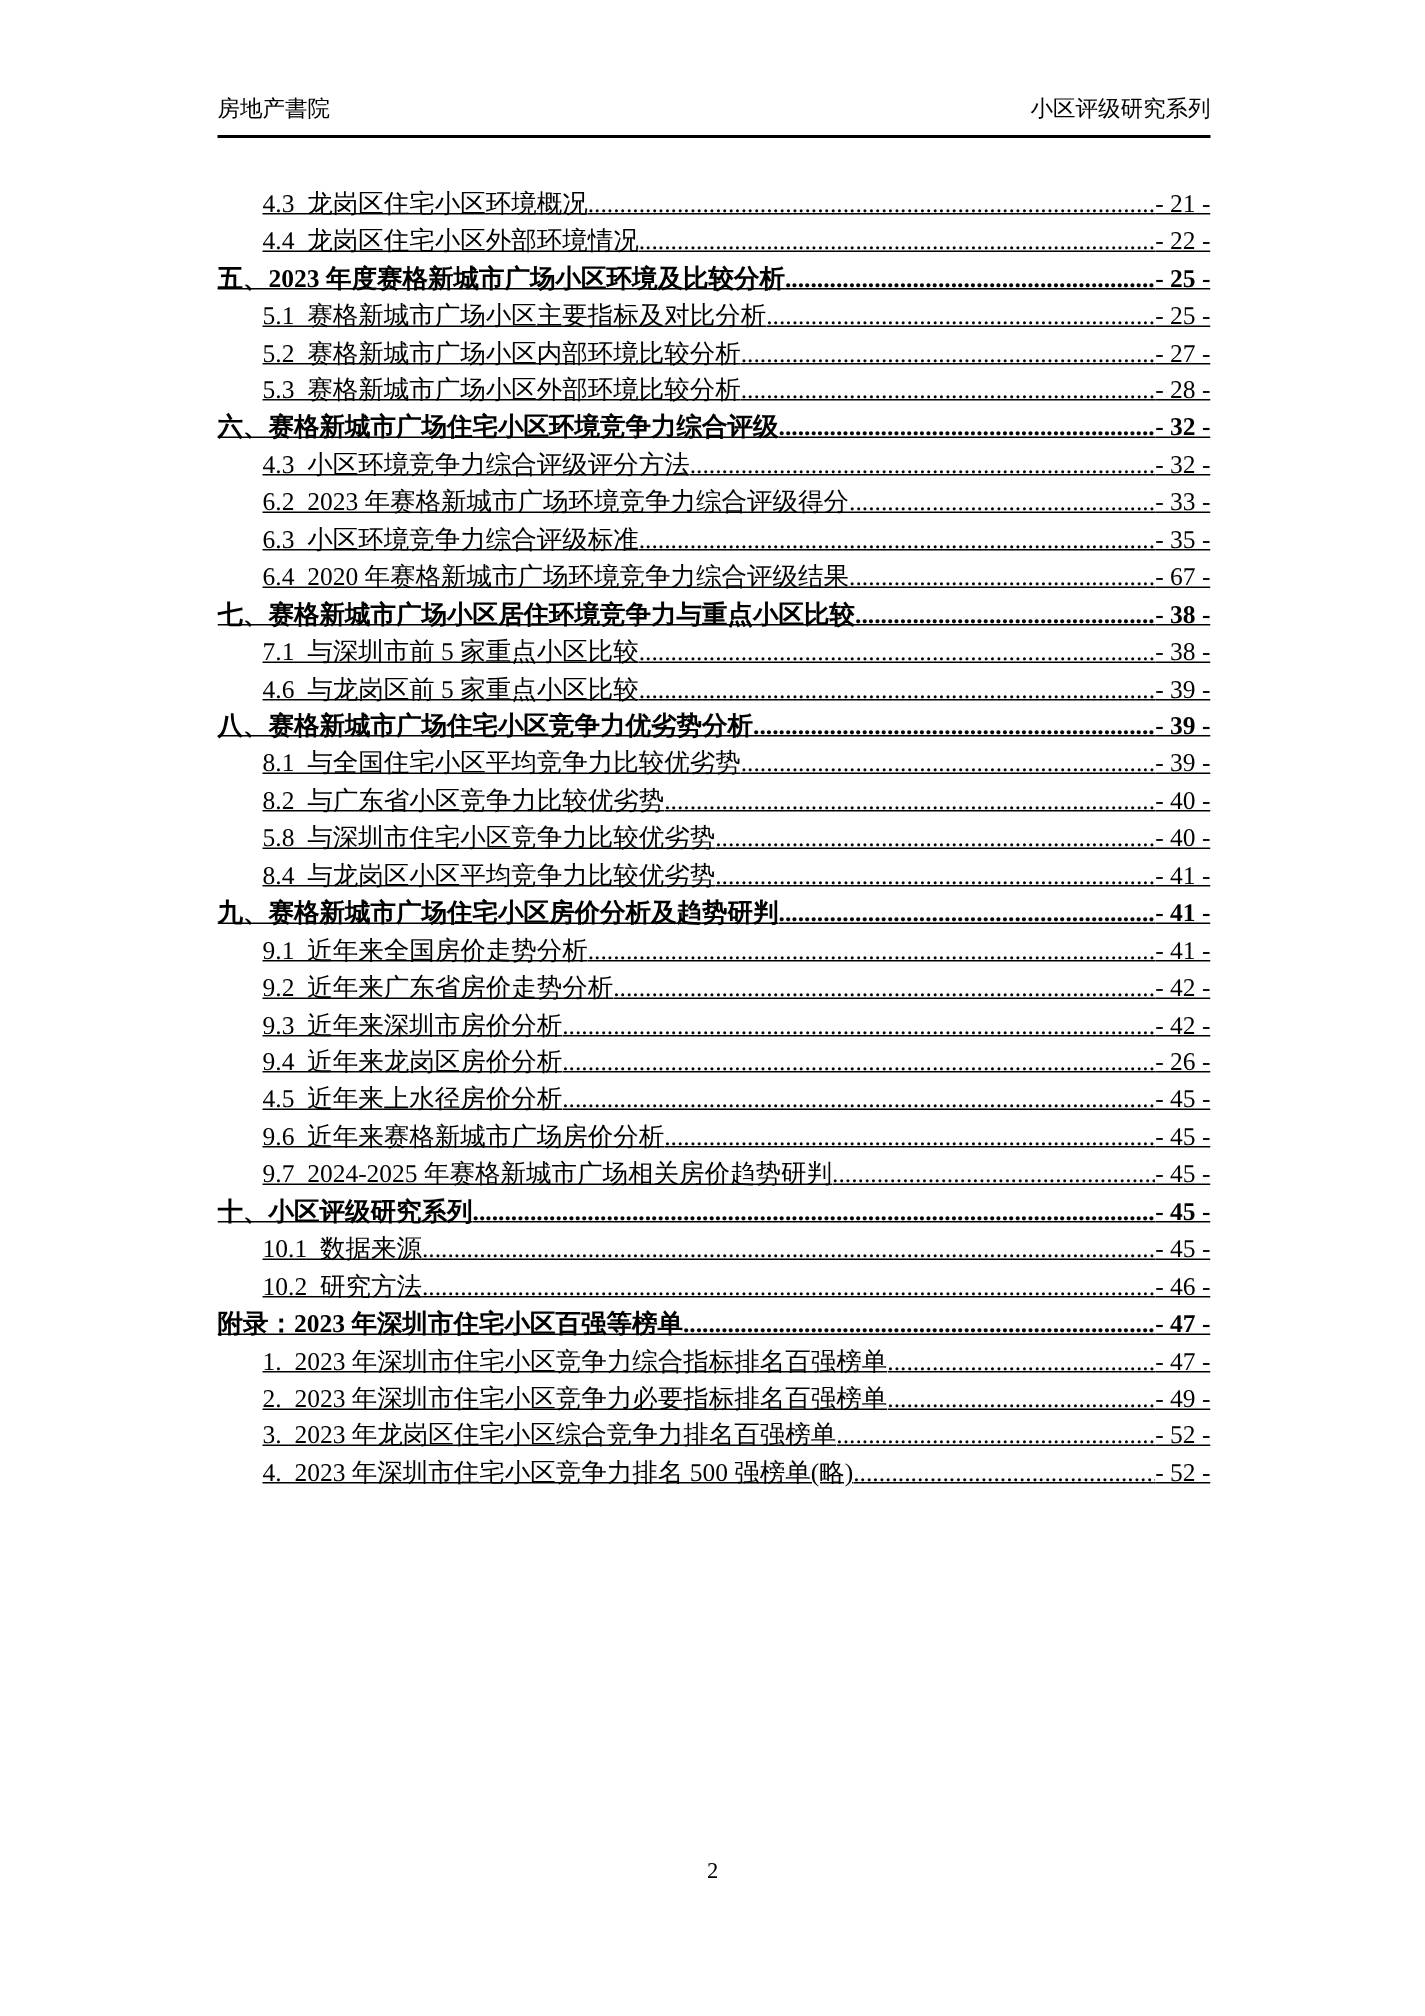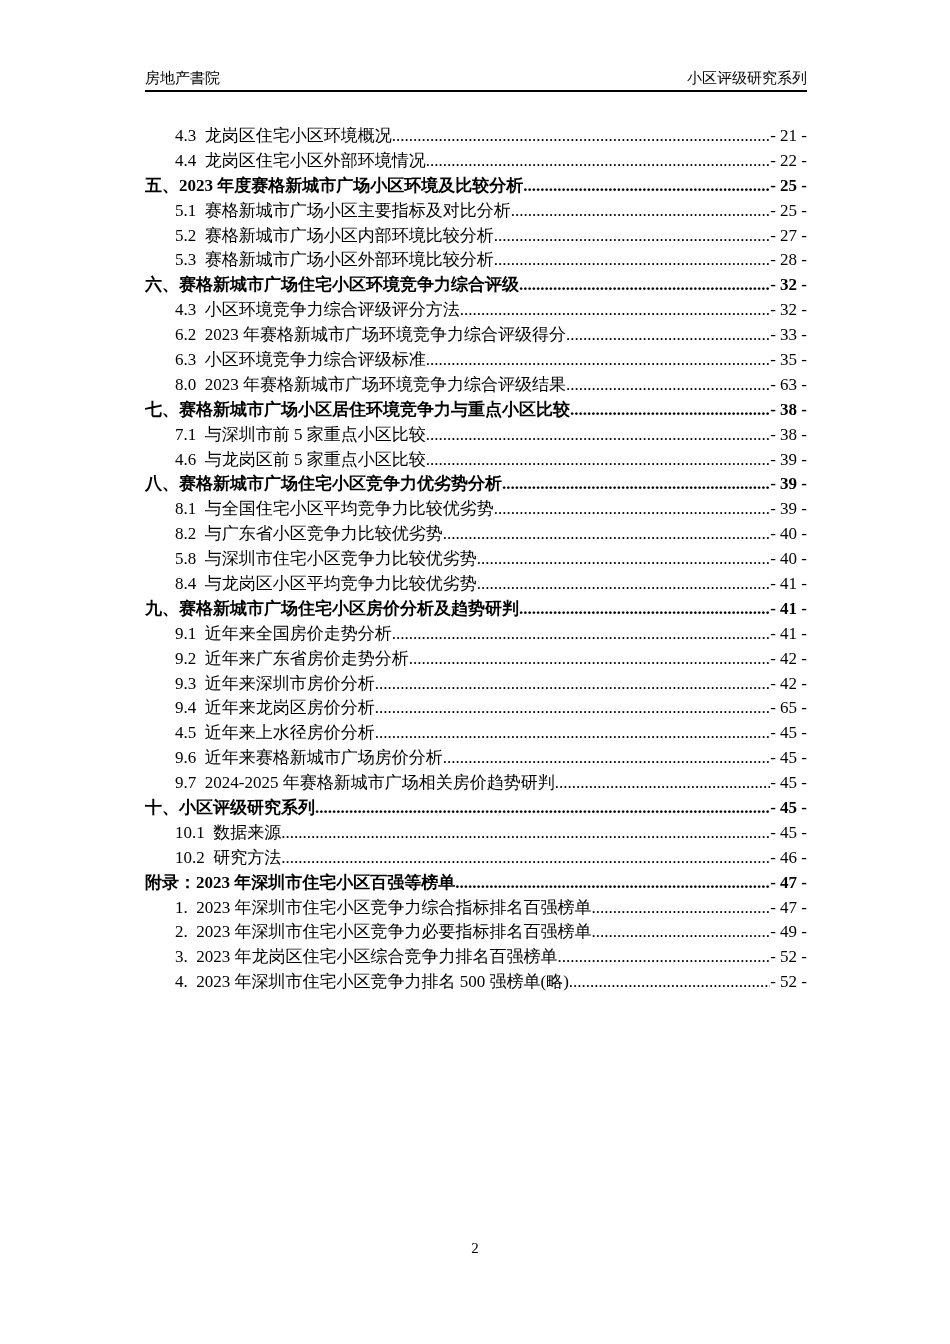--- a/index.html
+++ b/index.html
@@ -24,42 +24,43 @@
   
   .page-header {
     position: absolute;
     left: 145px;
     width: 662px;
     top: 58px;
     height: 28px;
     border-bottom: 2px solid #000000;
     display: flex;
     justify-content: space-between;
-    align-items: flex-end;
+    align-items: center;
     padding-bottom: 4px;
     box-sizing: content-box;
     font-family: "Liberation Sans", "DejaVu Sans", sans-serif;
     font-size: 15px;
     line-height: 17px;
   }
 
   
   .toc {
     position: absolute;
     left: 145px;
     width: 662px;
     top: 124px;
   }
   .toc-row {
     display: flex;
-    align-items: flex-end;
+    align-items: center;
     height: 24.9px;
     line-height: 24.9px;
     font-size: 17px;
     overflow: hidden;
+    text-decoration: underline;
   }
   .toc-row.chapter {
     font-weight: bold;
   }
   .toc-row.sub {
     padding-left: 30px;
   }
   .toc-title {
     white-space: pre;
     flex: 0 0 auto;
@@ -144,23 +145,23 @@
         <span class="toc-title">6.2  2023 年赛格新城市广场环境竞争力综合评级得分</span>
         <span class="toc-leader"></span>
         <span class="toc-page">- 33 -</span>
       </div>
       <div class="toc-row sub">
         <span class="toc-title">6.3  小区环境竞争力综合评级标准</span>
         <span class="toc-leader"></span>
         <span class="toc-page">- 35 -</span>
       </div>
       <div class="toc-row sub">
-        <span class="toc-title">8.0  2023 年赛格新城市广场环境竞争力综合评级结果</span>
-        <span class="toc-leader"></span>
-        <span class="toc-page">- 63 -</span>
+        <span class="toc-title">6.4  2020 年赛格新城市广场环境竞争力综合评级结果</span>
+        <span class="toc-leader"></span>
+        <span class="toc-page">- 67 -</span>
       </div>
       <div class="toc-row chapter">
         <span class="toc-title">七、赛格新城市广场小区居住环境竞争力与重点小区比较</span>
         <span class="toc-leader"></span>
         <span class="toc-page">- 38 -</span>
       </div>
       <div class="toc-row sub">
         <span class="toc-title">7.1  与深圳市前 5 家重点小区比较</span>
         <span class="toc-leader"></span>
         <span class="toc-page">- 38 -</span>
@@ -211,21 +212,21 @@
         <span class="toc-page">- 42 -</span>
       </div>
       <div class="toc-row sub">
         <span class="toc-title">9.3  近年来深圳市房价分析</span>
         <span class="toc-leader"></span>
         <span class="toc-page">- 42 -</span>
       </div>
       <div class="toc-row sub">
         <span class="toc-title">9.4  近年来龙岗区房价分析</span>
         <span class="toc-leader"></span>
-        <span class="toc-page">- 65 -</span>
+        <span class="toc-page">- 26 -</span>
       </div>
       <div class="toc-row sub">
         <span class="toc-title">4.5  近年来上水径房价分析</span>
         <span class="toc-leader"></span>
         <span class="toc-page">- 45 -</span>
       </div>
       <div class="toc-row sub">
         <span class="toc-title">9.6  近年来赛格新城市广场房价分析</span>
         <span class="toc-leader"></span>
         <span class="toc-page">- 45 -</span>

